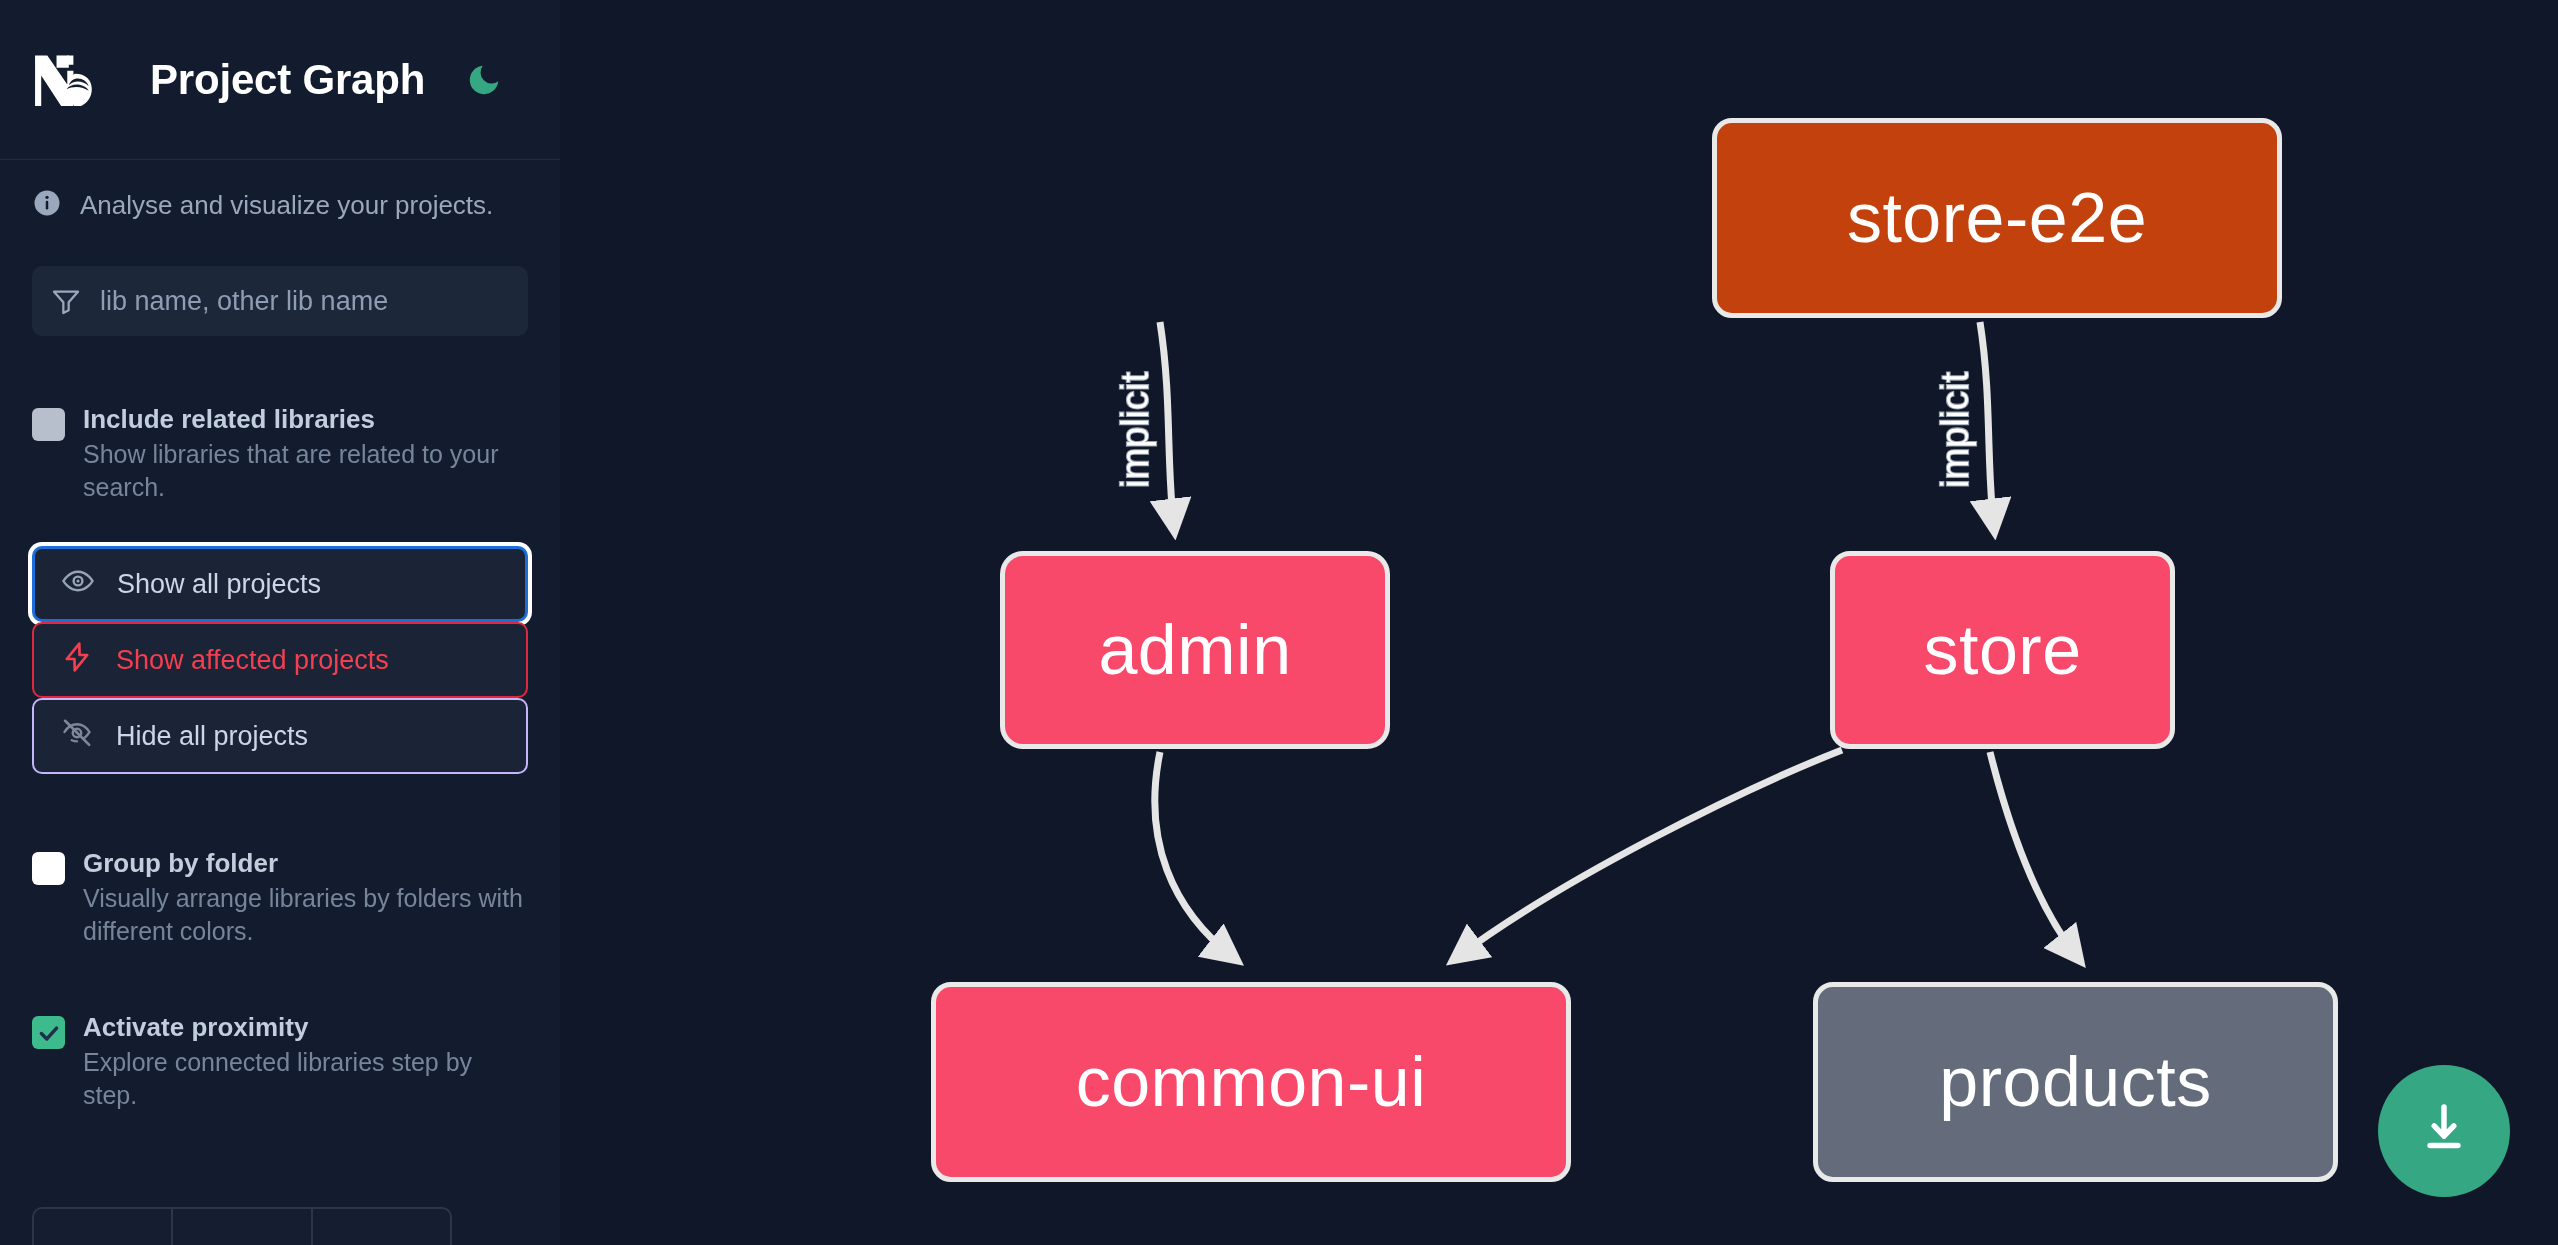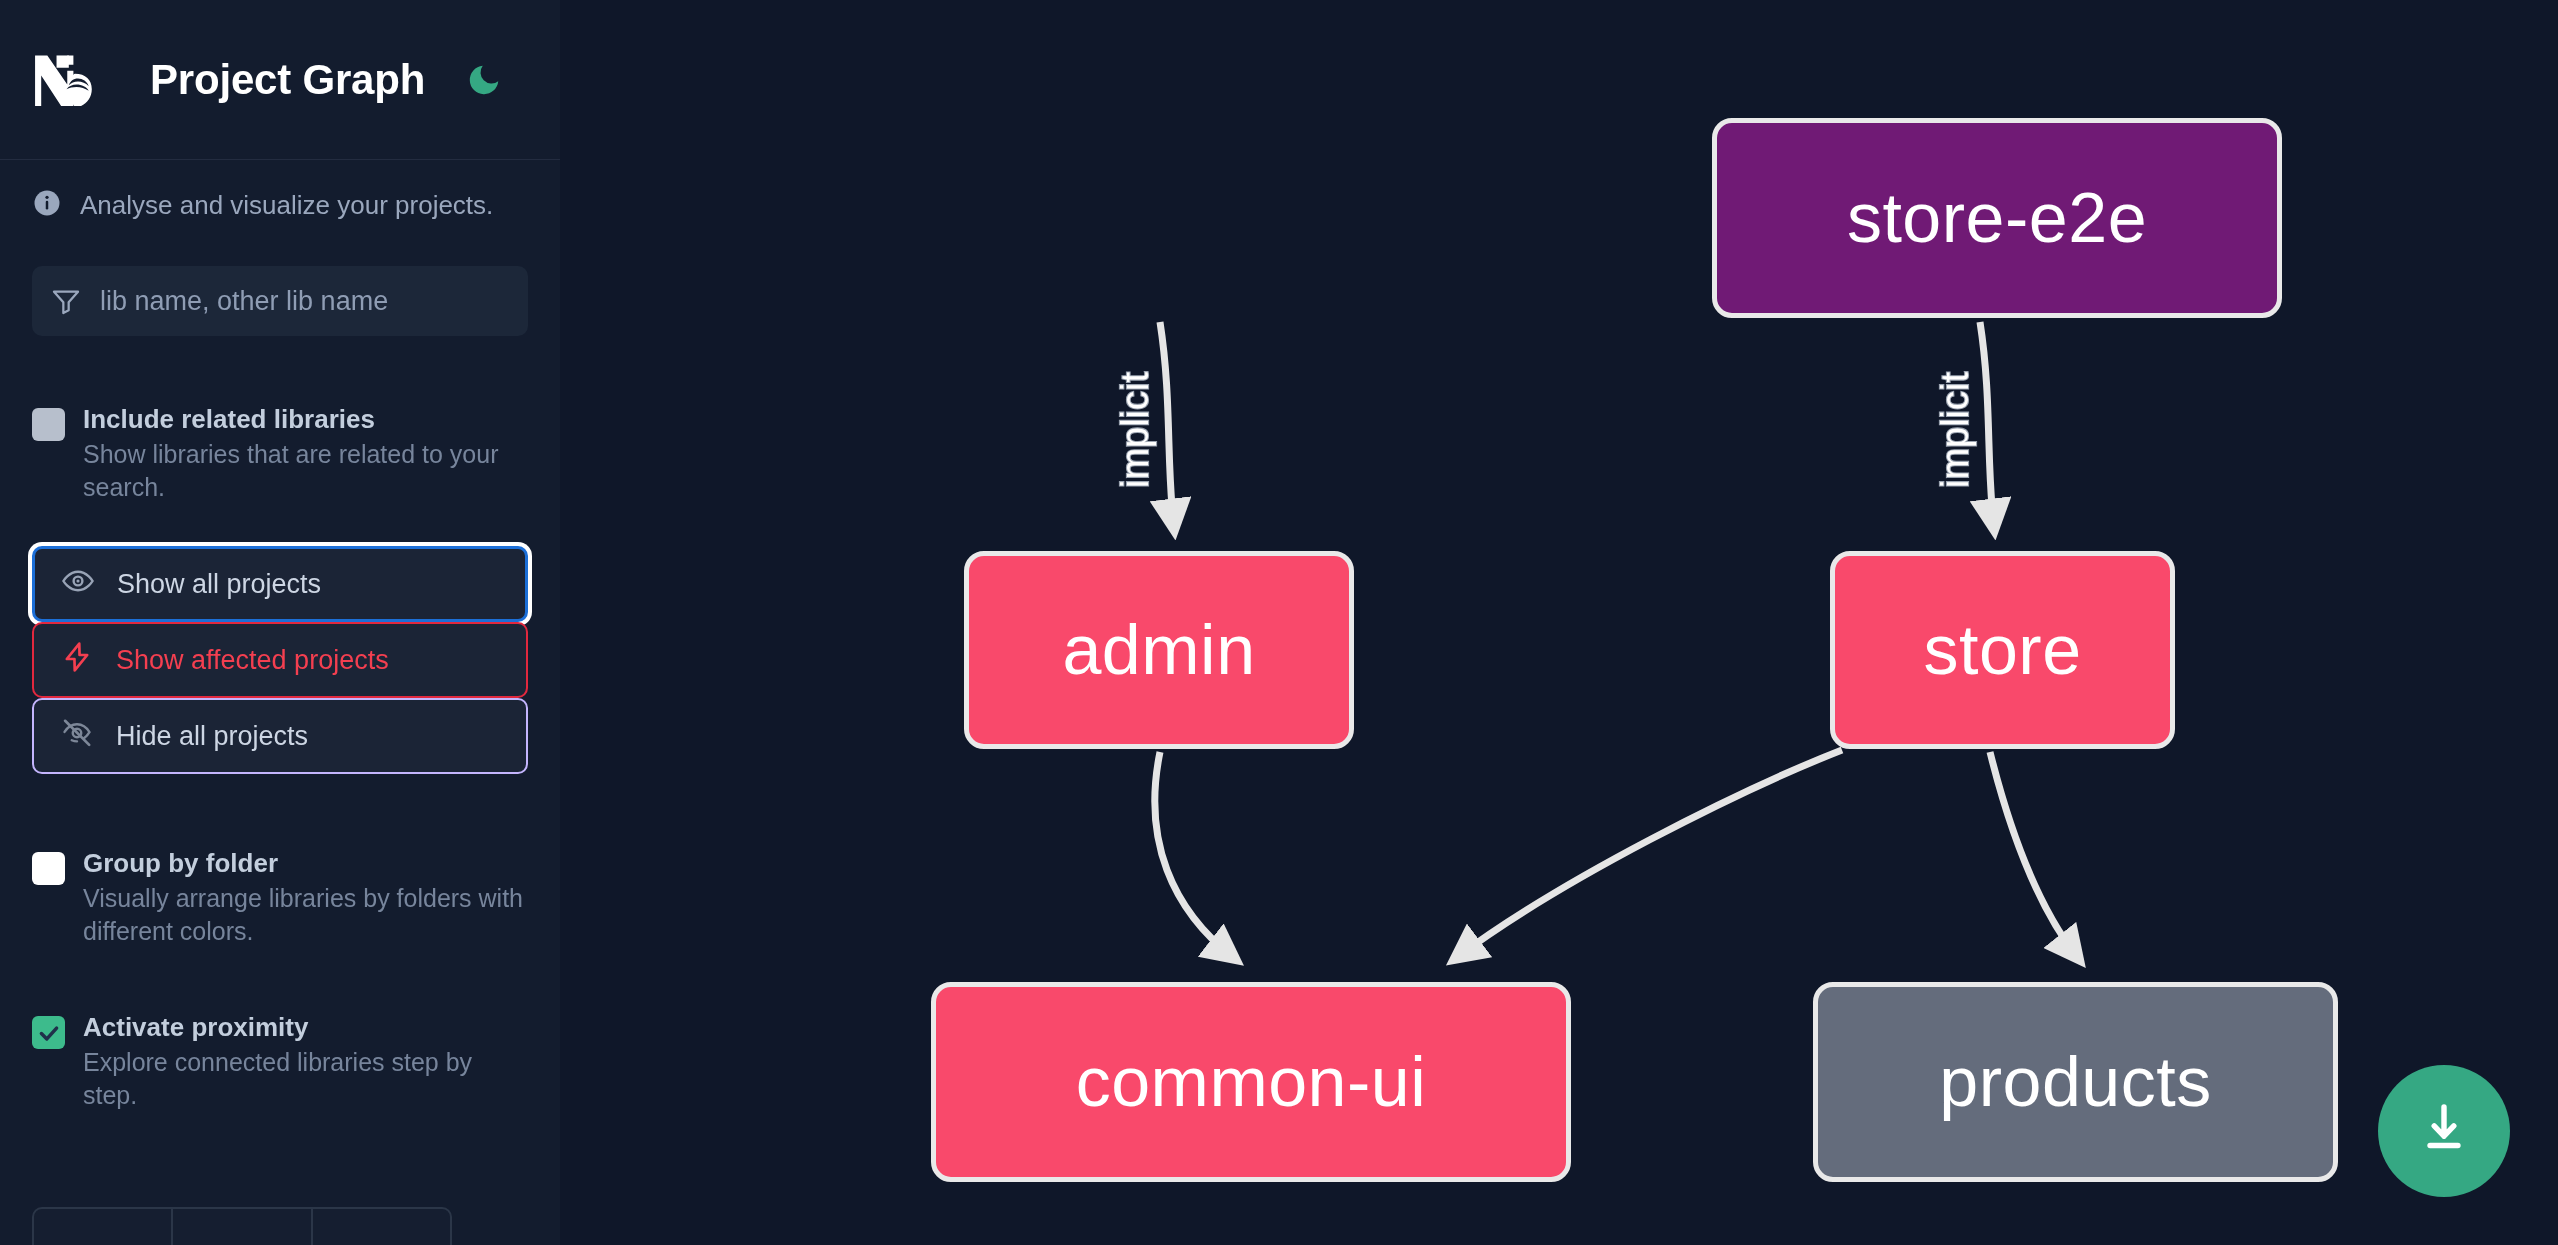--- a/index.html
+++ b/index.html
@@ -302,25 +302,25 @@
       <path d="M 1282 750 C 1180 790 1000 880 896 958" fill="none" stroke="#e5e5e5" stroke-width="7" marker-end="url(#arrow)"></path>
 
       <path d="M 1430 752 C 1452 840 1480 910 1518 958" fill="none" stroke="#e5e5e5" stroke-width="7" marker-end="url(#arrow)"></path>
 
       <text x="588" y="430" fill="#ffffff" font-size="38" font-family="Liberation Sans, sans-serif" stroke="#9aa3b0" stroke-width="2.2" paint-order="stroke" text-anchor="middle" transform="rotate(-90 588 430)">implicit</text>
 
       <text x="1408" y="430" fill="#ffffff" font-size="38" font-family="Liberation Sans, sans-serif" stroke="#9aa3b0" stroke-width="2.2" paint-order="stroke" text-anchor="middle" transform="rotate(-90 1408 430)">implicit</text>
     </svg>
 
 
-    <div class="node" style="left:1152px; top:118px; width:570px; height:200px; background:#701a75;">
+    <div class="node" style="left:1152px; top:118px; width:570px; height:200px; background:#c2410c;">
       <span>store-e2e</span>
     </div>
 
-    <div class="node" style="left:404px; top:551px; width:390px; height:198px; background:#f9496b;">
+    <div class="node" style="left:440px; top:551px; width:390px; height:198px; background:#f9496b;border-radius:23px;">
       <span>admin</span>
     </div>
 
     <div class="node" style="left:1270px; top:551px; width:345px; height:198px; background:#f9496b;">
       <span>store</span>
     </div>
 
     <div class="node" style="left:371px; top:982px; width:640px; height:200px; background:#f9496b;">
       <span>common-ui</span>
     </div>

